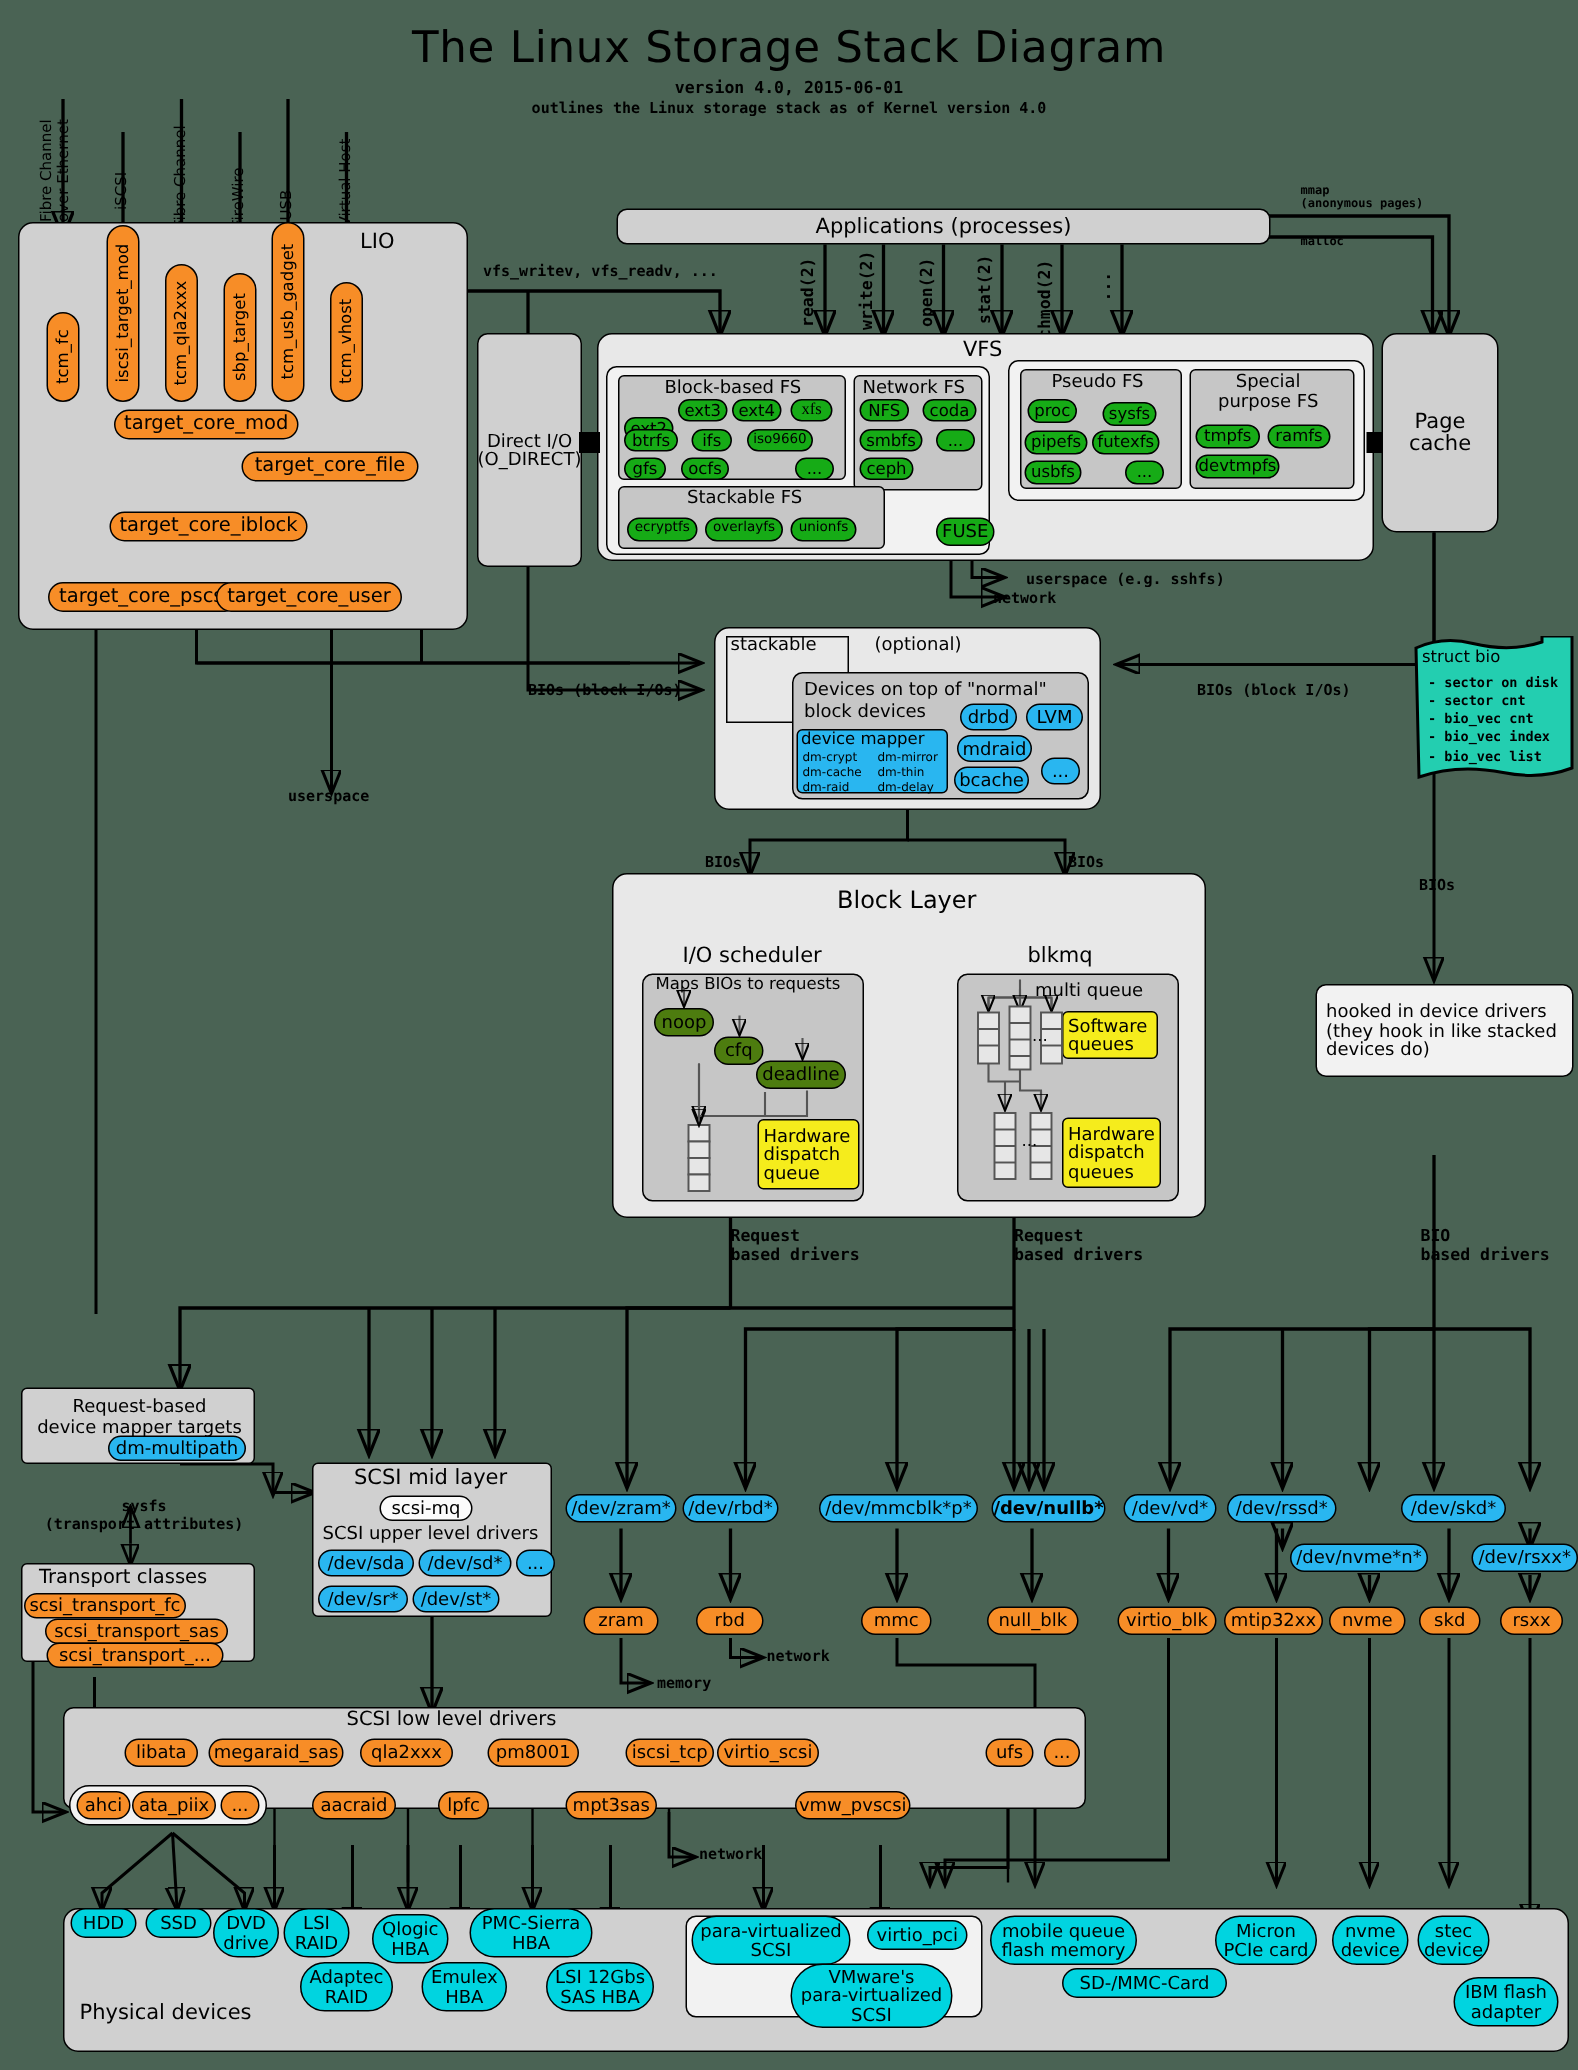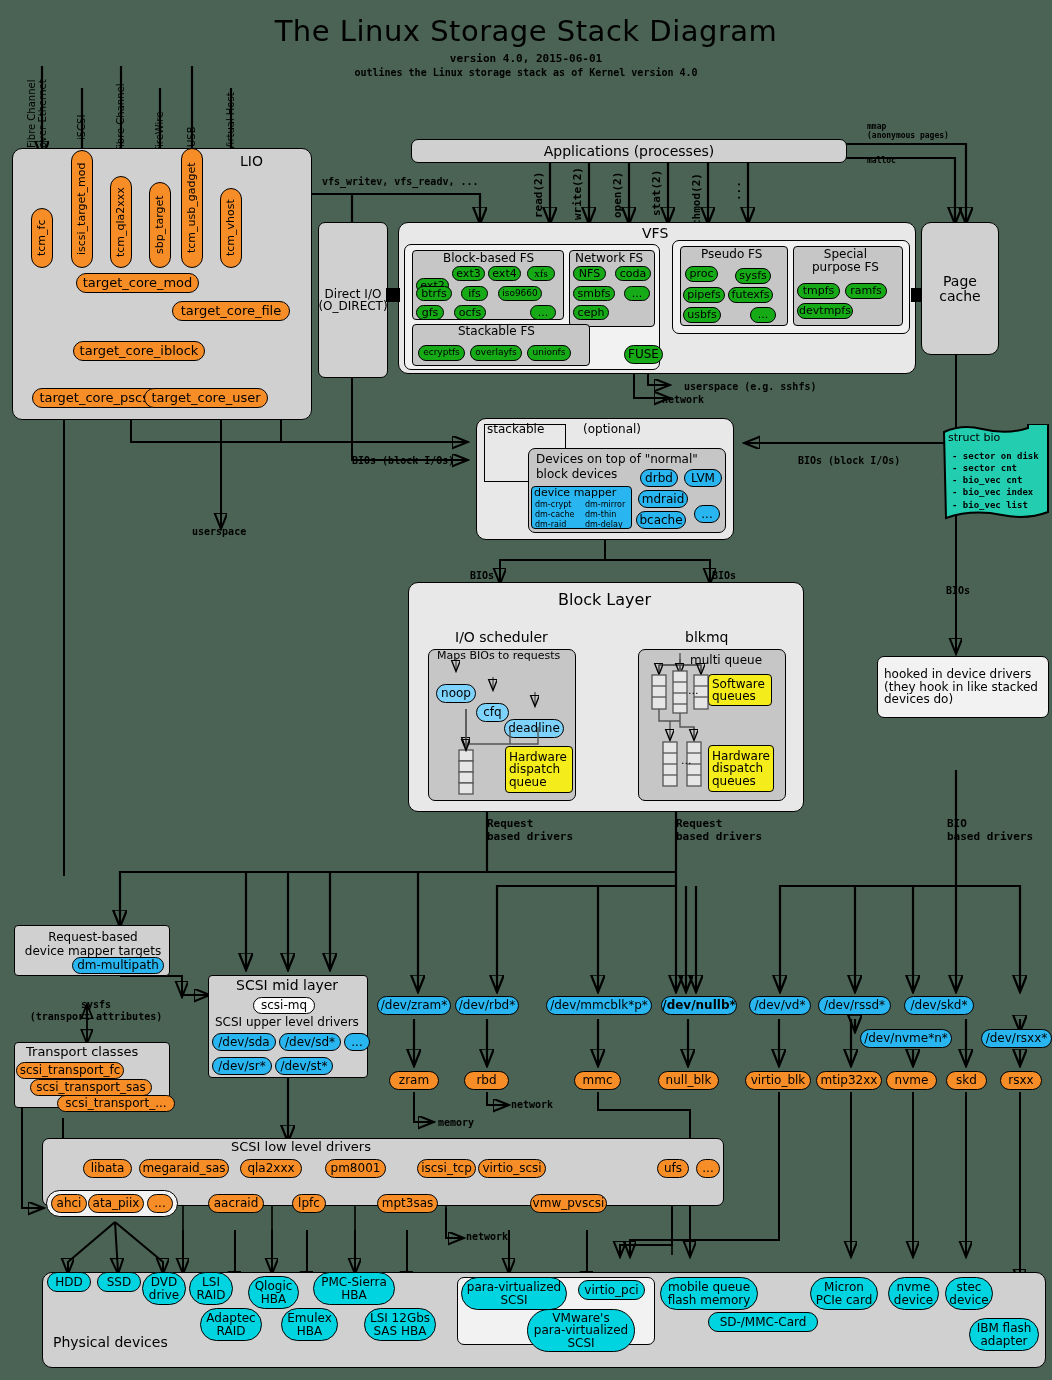--- a/index.html
+++ b/index.html
@@ -24,21 +24,21 @@
   }
   .grey   { background:#d0d0d0; }
   .lgrey  { background:#e8e8e8; }
   .mgrey  { background:#c6c6c6; }
   .wgrey  { background:#f2f2f2; }
   .orange { background:#f78d27; }
   .green  { background:#16ab16; }
   .blue   { background:#29b6f0; }
   .cyan   { background:#00d4e0; }
   .yellow { background:#f5ec1c; }
-  .amber  { background:#7dd3fc;margin-top:12px; }
+  .amber  { background:#4d7c0f; }
   .white  { background:#fbfbfb; }
 
   .r4  { border-radius:4px; }
   .r7  { border-radius:7px; }
   .r10 { border-radius:10px; }
 
   .pill { border-radius:999px; border:1.2px solid #000; }
 
   
   .t8  { font-size:8px; }
@@ -272,21 +272,21 @@
   <div class="label t14" style="left:240px; top:154px;">LIO</div>
 
   <div class="node orange pill vert t11" style="left:31px; top:208px; width:22px; height:60px;">tcm_fc</div>
   <div class="node orange pill vert t11" style="left:71px; top:150px; width:22px; height:118px;">iscsi_target_mod</div>
   <div class="node orange pill vert t11" style="left:110px; top:176px; width:22px; height:92px;">tcm_qla2xxx</div>
   <div class="node orange pill vert t11" style="left:149px; top:182px; width:22px; height:86px;">sbp_target</div>
   <div class="node orange pill vert t11" style="left:181px; top:148px; width:22px; height:120px;">tcm_usb_gadget</div>
   <div class="node orange pill vert t11" style="left:220px; top:188px; width:22px; height:80px;">tcm_vhost</div>
 
   <div class="node orange pill t13" style="left:76px; top:273px; width:123px; height:20px;">target_core_mod</div>
-  <div class="node orange pill t13" style="left:172px; top:301px; width:118px; height:20px;">target_core_file</div>
+  <div class="node orange pill t13" style="left:161px; top:301px; width:118px; height:20px;">target_core_file</div>
   <div class="node orange pill t13" style="left:73px; top:341px; width:132px; height:20px;">target_core_iblock</div>
   <div class="node orange pill t13" style="left:12px; top:388px; width:128px; height:20px;margin-left:20px;">target_core_pscsi</div>
   <div class="node orange pill t13" style="left:144px; top:388px; width:124px; height:20px;">target_core_user</div>
 
   <div class="node grey r7 t14" style="left:411px; top:139px; width:436px; height:24px;">Applications (processes)</div>
 
   <div class="lmono t11 vert" style="left:533px; top:168px; width:14px; height:50px;">read(2)</div>
   <div class="lmono t11 vert" style="left:572px; top:168px; width:14px; height:52px;">write(2)</div>
   <div class="lmono t11 vert" style="left:612px; top:168px; width:14px; height:50px;">open(2)</div>
   <div class="lmono t11 vert" style="left:651px; top:168px; width:14px; height:48px;">stat(2)</div>
@@ -502,40 +502,40 @@
 device mapper targets</div>
   <div class="node blue pill t12" style="left:72px; top:957px; width:92px; height:17px;">dm-multipath</div>
 
   <div class="lmono t10" style="left:26px; top:999px; width:140px; text-align:center;">sysfs
 (transport attributes)</div>
 
   <div class="node grey r4" style="left:14px; top:1042px; width:156px; height:66px;"></div>
   <div class="label t13" style="left:26px; top:1045px;">Transport classes</div>
   <div class="node orange pill t12" style="left:16px; top:1062px; width:108px; height:17px;">scsi_transport_fc</div>
   <div class="node orange pill t12" style="left:30px; top:1079px; width:122px; height:17px;">scsi_transport_sas</div>
-  <div class="node orange pill t12" style="left:57px; top:1095px; width:118px; height:17px;">scsi_transport_...</div>
+  <div class="node orange pill t12" style="left:31px; top:1095px; width:118px; height:17px;">scsi_transport_...</div>
 
   <div class="node grey r4" style="left:208px; top:975px; width:160px; height:103px;"></div>
   <div class="label t14" style="left:236px; top:978px;">SCSI mid layer</div>
   <div class="node white pill t12" style="left:253px; top:997px; width:62px; height:17px;">scsi-mq</div>
   <div class="label t12" style="left:215px; top:1016px;">SCSI upper level drivers</div>
   <div class="node blue pill t12" style="left:212px; top:1033px; width:64px; height:18px;">/dev/sda</div>
   <div class="node blue pill t12" style="left:279px; top:1033px; width:62px; height:18px;">/dev/sd*</div>
   <div class="node blue pill t12" style="left:344px; top:1033px; width:26px; height:18px;">...</div>
   <div class="node blue pill t12" style="left:212px; top:1057px; width:60px; height:18px;">/dev/sr*</div>
   <div class="node blue pill t12" style="left:275px; top:1057px; width:58px; height:18px;">/dev/st*</div>
 
   <div class="node blue pill t12" style="left:377px; top:996px; width:74px; height:19px;">/dev/zram*</div>
   <div class="node blue pill t12" style="left:455px; top:996px; width:64px; height:19px;">/dev/rbd*</div>
   <div class="node blue pill t12" style="left:546px; top:996px; width:106px; height:19px;">/dev/mmcblk*p*</div>
   <div class="node blue pill t12" style="left:661px; top:996px; width:76px; height:19px;font-weight:bold;">/dev/nullb*</div>
   <div class="node blue pill t12" style="left:749px; top:996px; width:62px; height:19px;">/dev/vd*</div>
   <div class="node blue pill t12" style="left:818px; top:996px; width:73px; height:19px;">/dev/rssd*</div>
   <div class="node blue pill t12" style="left:860px; top:1029px; width:92px; height:19px;">/dev/nvme*n*</div>
-  <div class="node blue pill t12" style="left:904px; top:996px; width:70px; height:19px;text-align:right;">/dev/skd*</div>
+  <div class="node blue pill t12" style="left:934px; top:996px; width:70px; height:19px;text-align:right;">/dev/skd*</div>
   <div class="node blue pill t12" style="left:981px; top:1029px; width:71px; height:19px;">/dev/rsxx*</div>
 
   <div class="node orange pill t12" style="left:389px; top:1071px; width:50px; height:19px;">zram</div>
   <div class="node orange pill t12" style="left:464px; top:1071px; width:45px; height:19px;">rbd</div>
   <div class="node orange pill t12" style="left:574px; top:1071px; width:47px; height:19px;">mmc</div>
   <div class="node orange pill t12" style="left:658px; top:1071px; width:61px; height:19px;">null_blk</div>
   <div class="node orange pill t12" style="left:745px; top:1071px; width:66px; height:19px;">virtio_blk</div>
   <div class="node orange pill t12" style="left:816px; top:1071px; width:66px; height:19px;">mtip32xx</div>
   <div class="node orange pill t12" style="left:886px; top:1071px; width:51px; height:19px;">nvme</div>
   <div class="node orange pill t12" style="left:946px; top:1071px; width:41px; height:19px;">skd</div>

